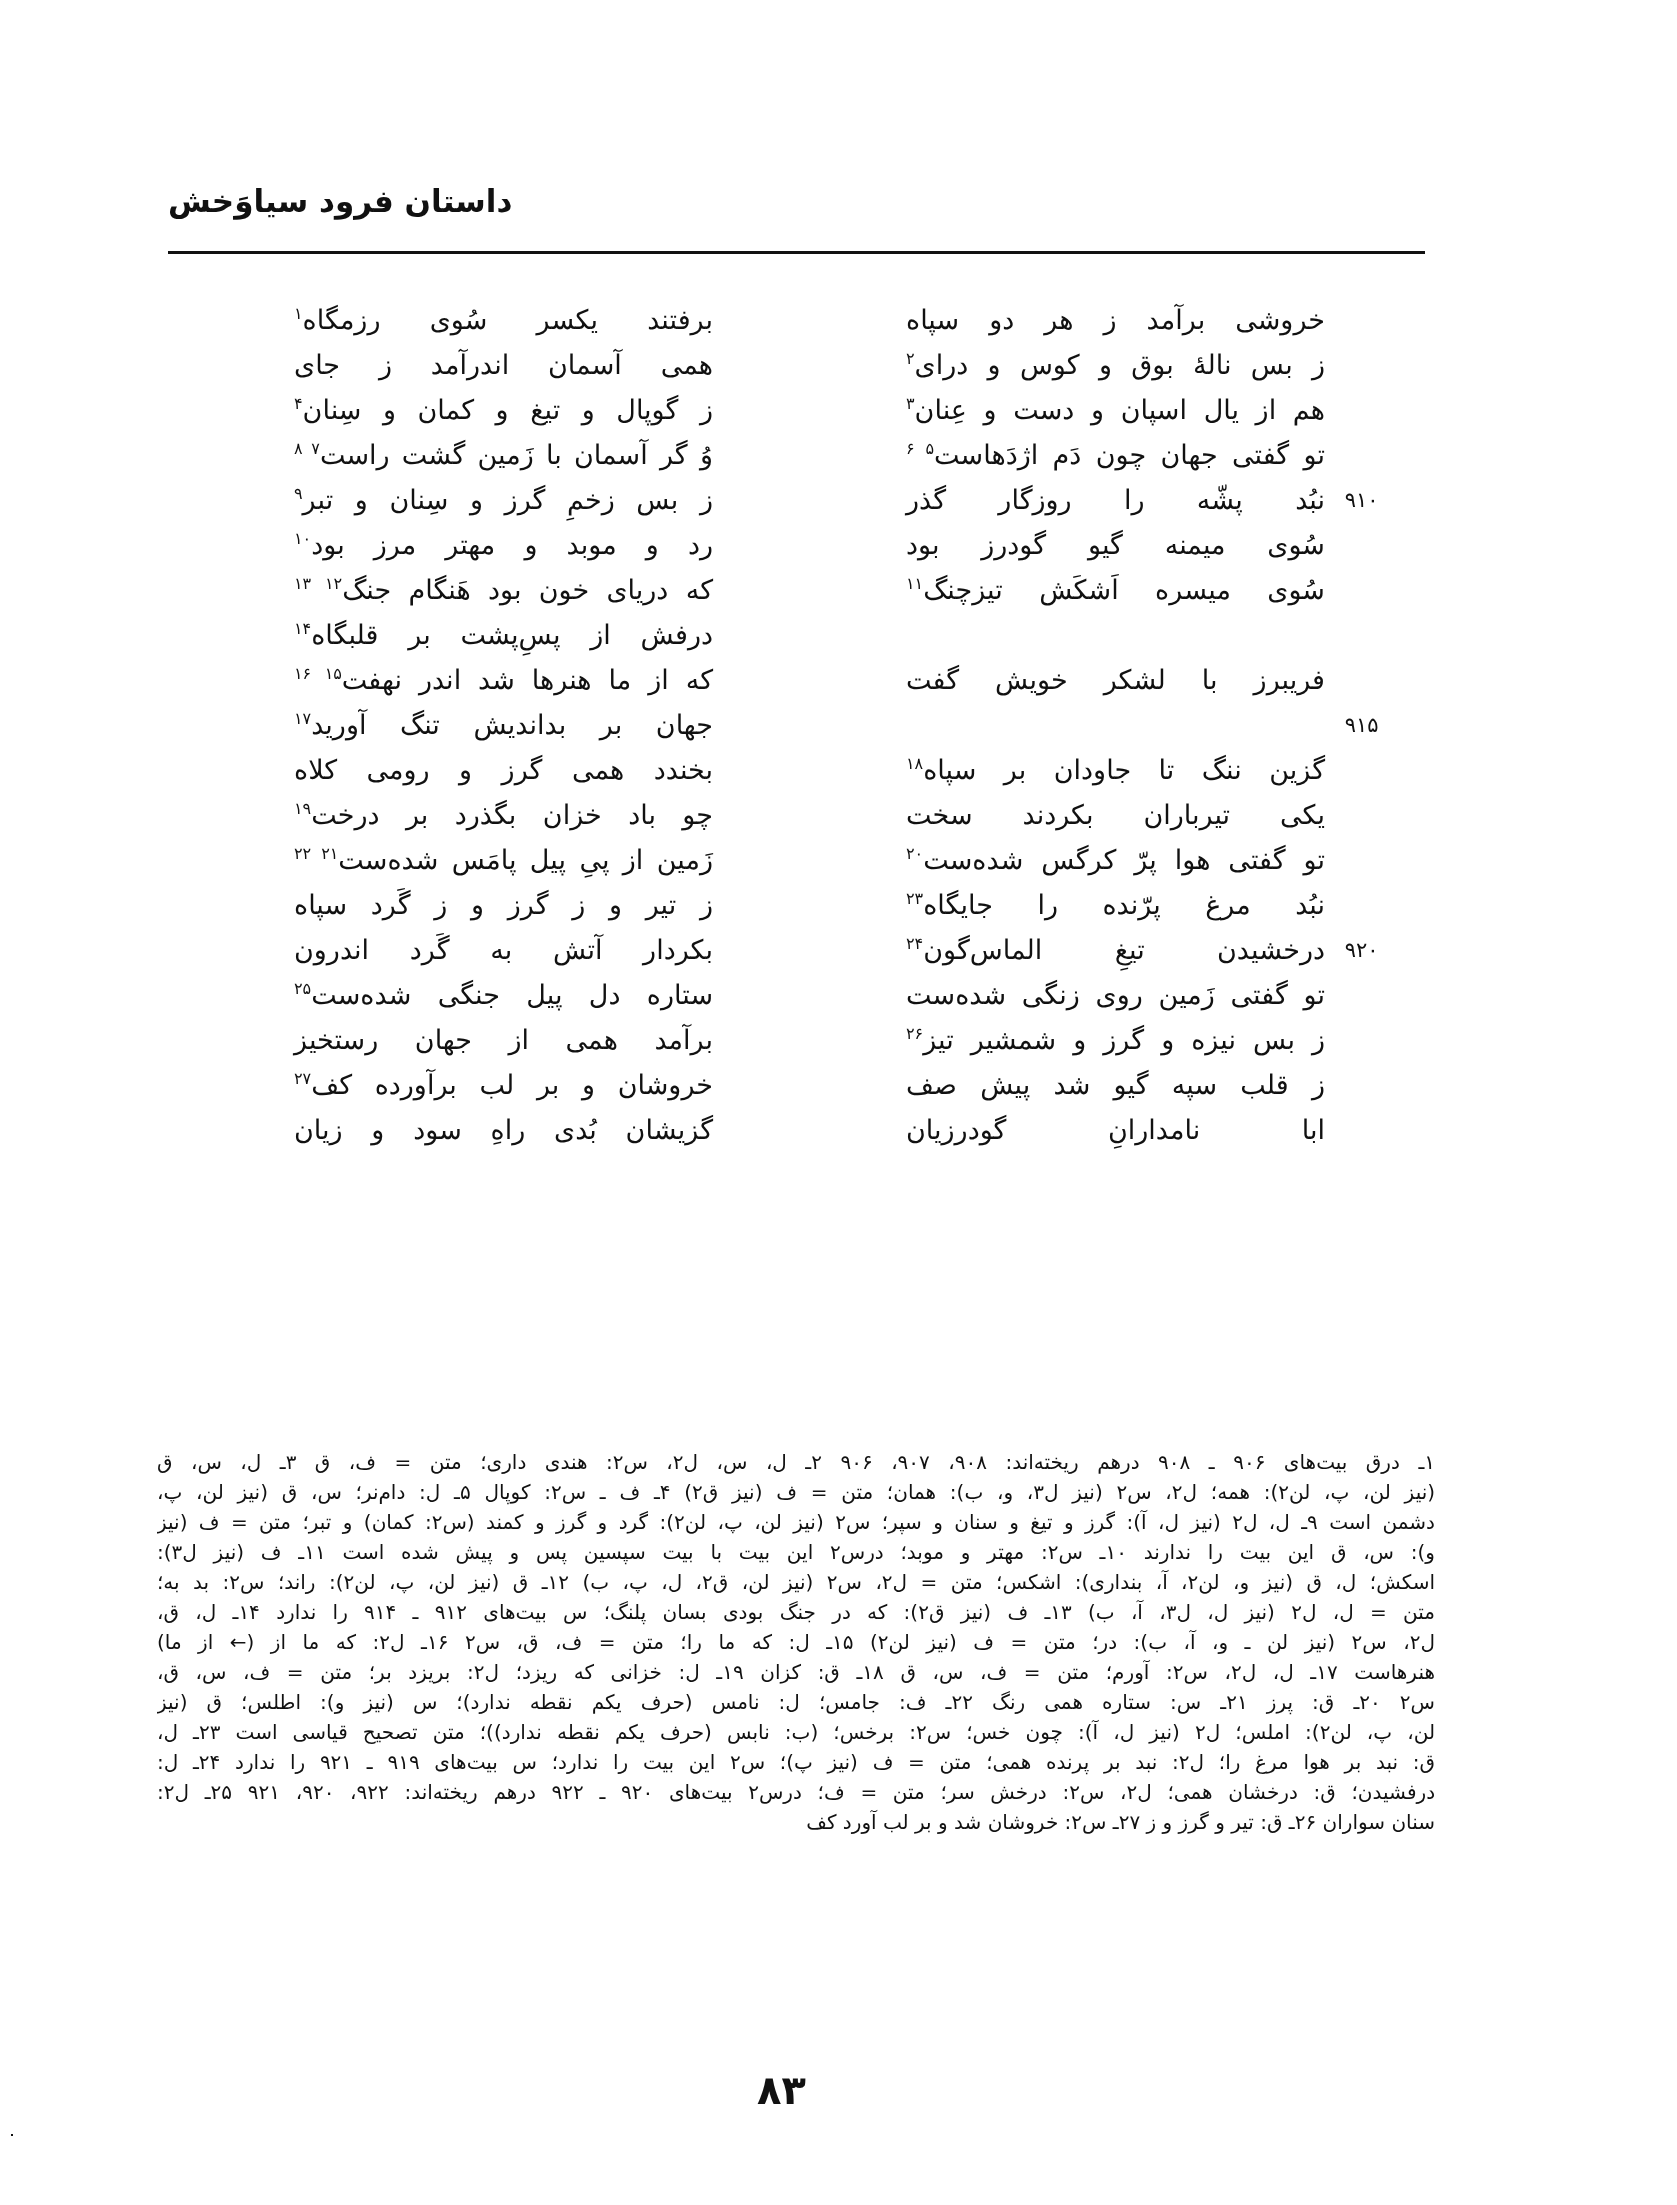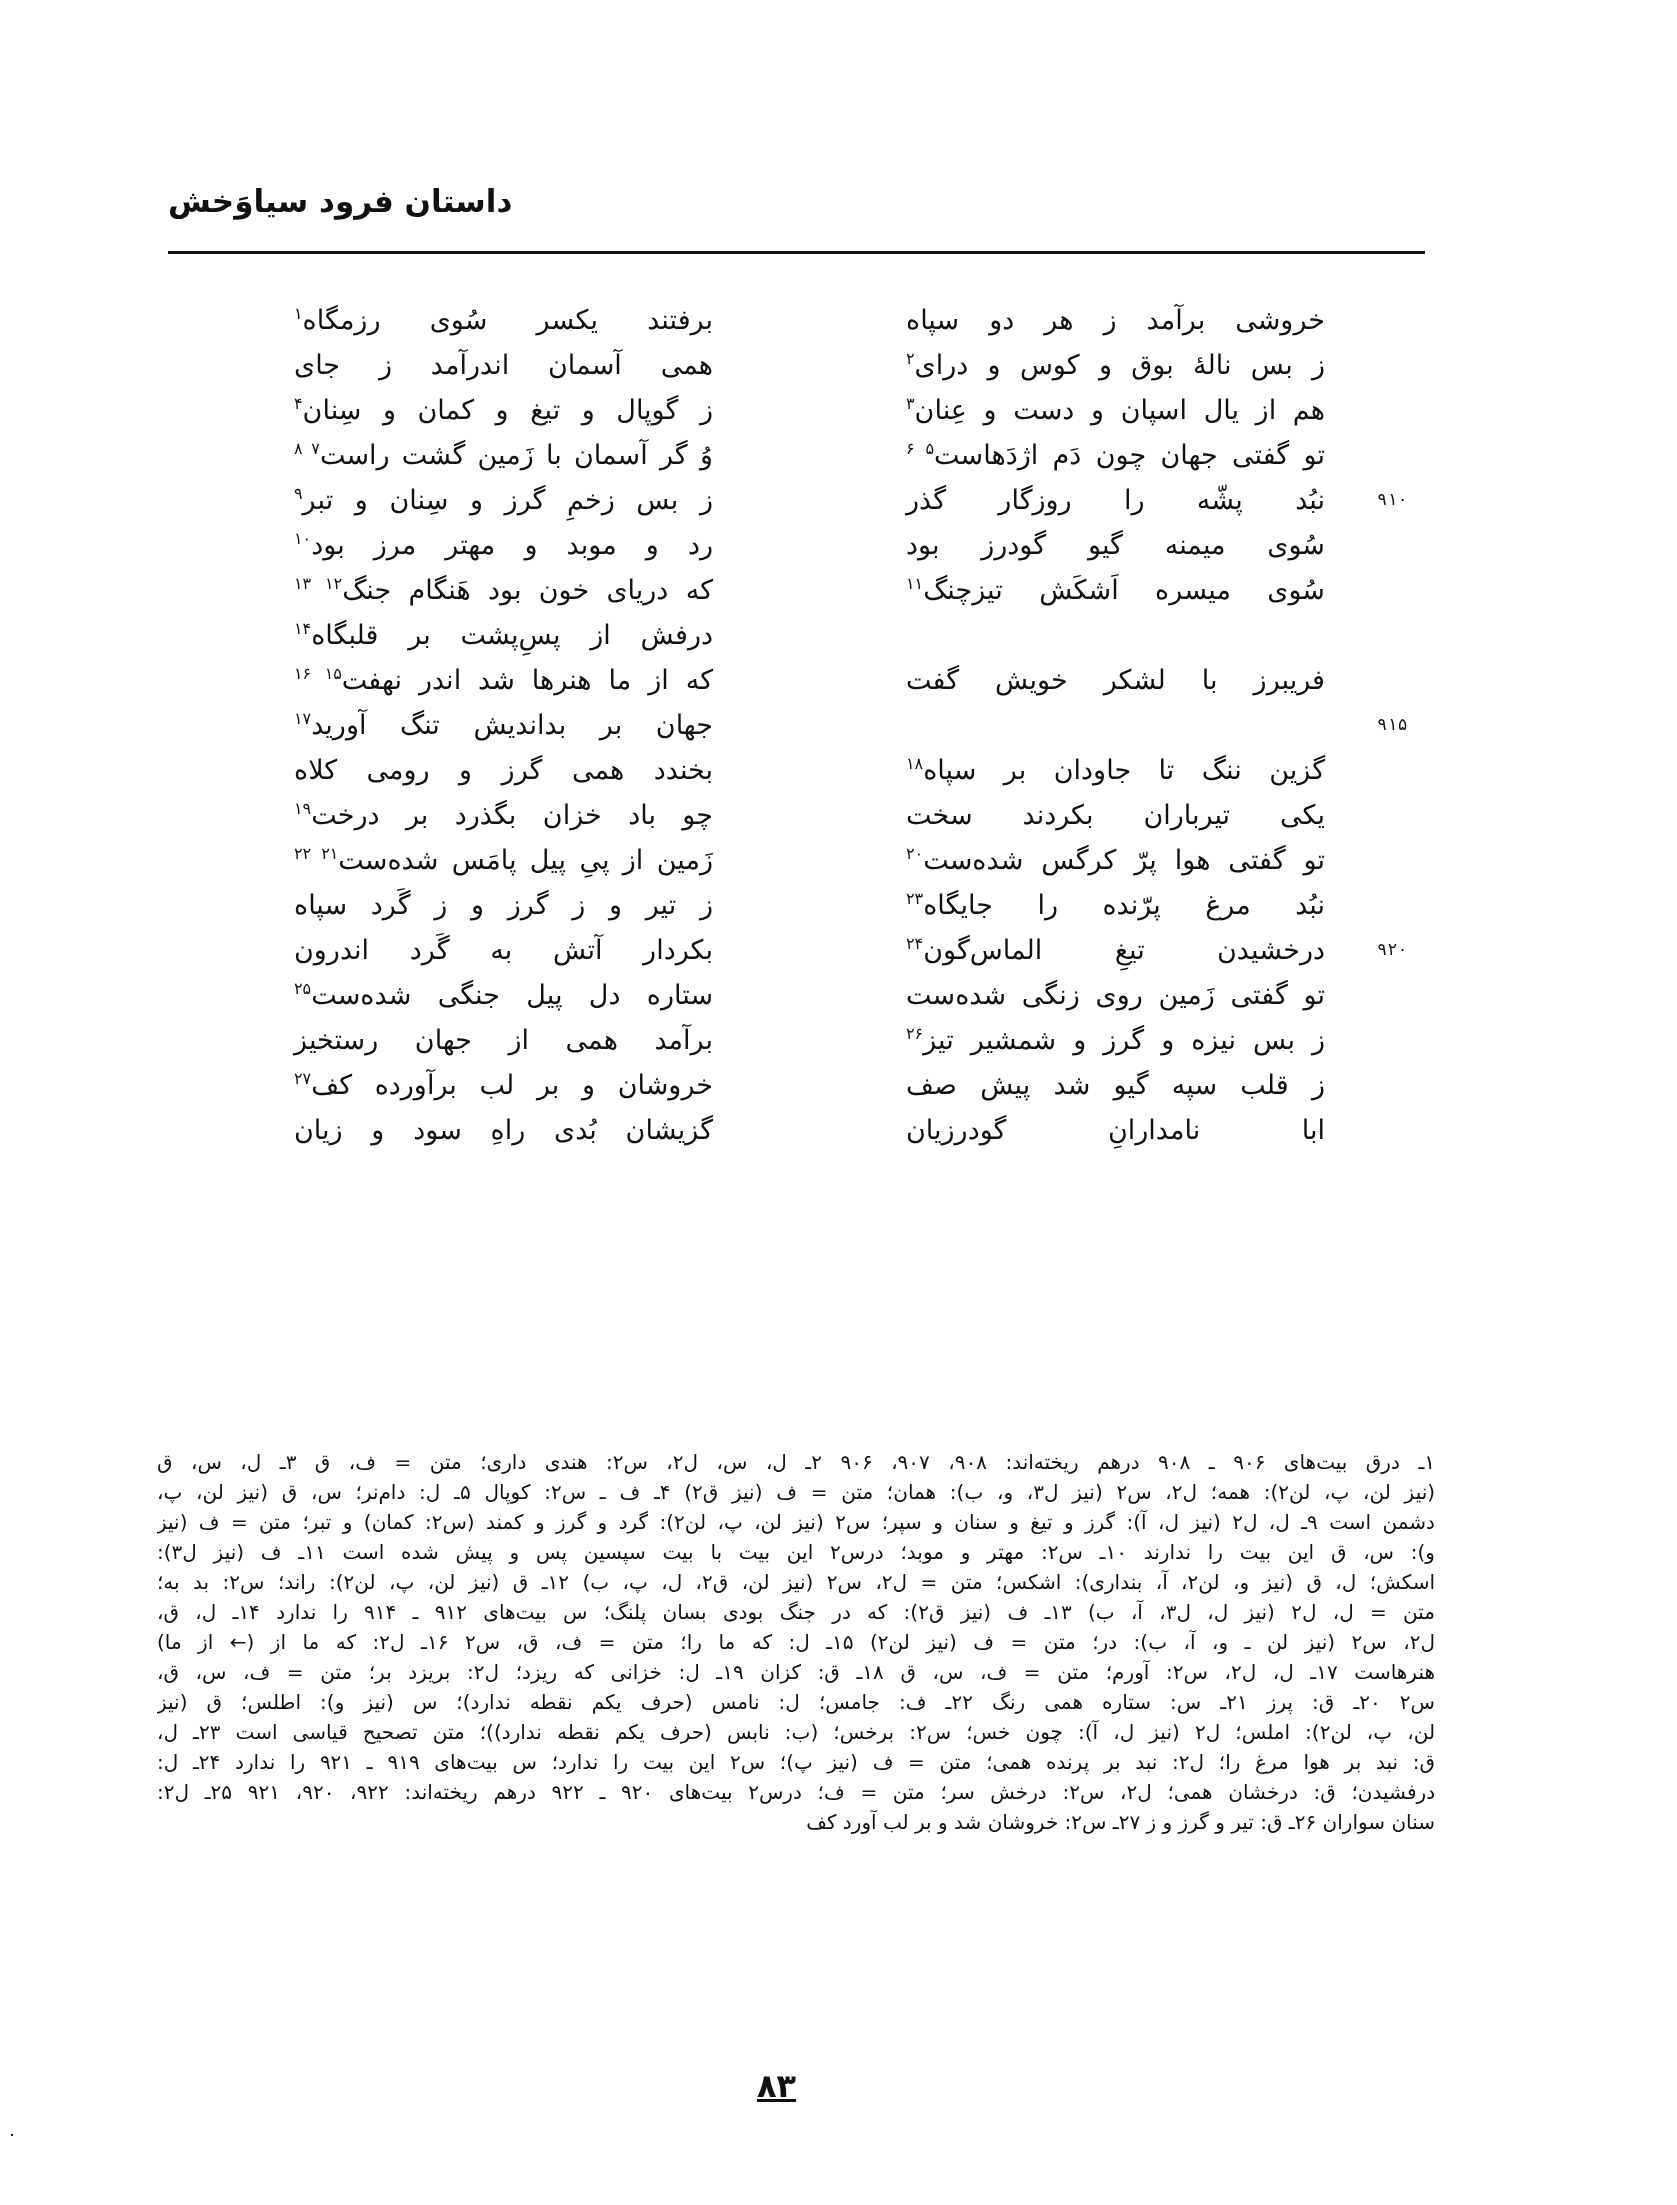--- a/index.html
+++ b/index.html
@@ -52,23 +52,23 @@
       position: relative;
       height: 45px;
       display: flex;
       flex-direction: row;
       align-items: center;
     }
     .line-number {
       position: absolute;
       right: -6.8px;
       width: 95px;
-      text-align: center;
-      font-size: 17px;
-      font-family: Liberation Mono, monospace;
+      text-align: left;
+      font-size: 21px;
+      font-family: Liberation Sans, sans-serif;
       letter-spacing: 4px;
     }
     .hemistich {
       position: absolute;
       font-size: 27px;
       white-space: nowrap;
       text-align-last: justify;
       text-align: justify;
       line-height: 45px;
     }
@@ -107,23 +107,22 @@
     .footnote-line.last {
       text-align-last: right;
     }
     
     .page-number {
       position: absolute;
       left: 757px;
       top: 2067px;
       font-family: "DejaVu Sans", sans-serif;
       font-weight: bold;
-      font-size: 32px;
-      direction: rtl;
-      text-decoration: underline;
+      font-size: 40px;
+      direction: rtl;
     }
     .speck {
       position: absolute;
       left: 10.8px;
       top: 2134px;
       width: 2px;
       height: 2px;
       background: #111;
     }
   </style>

